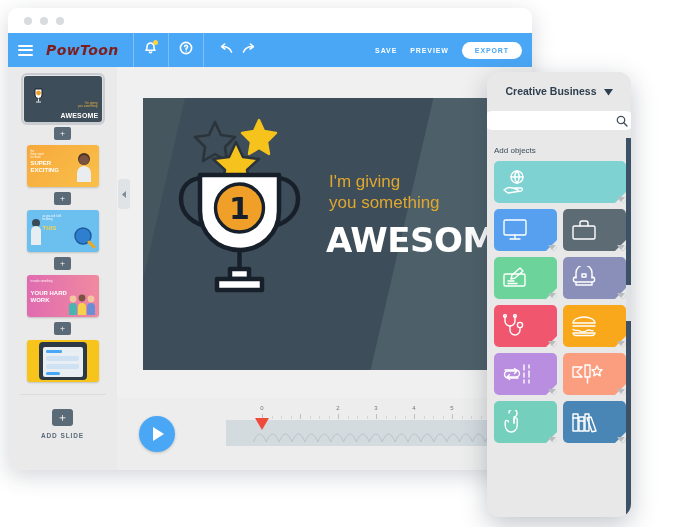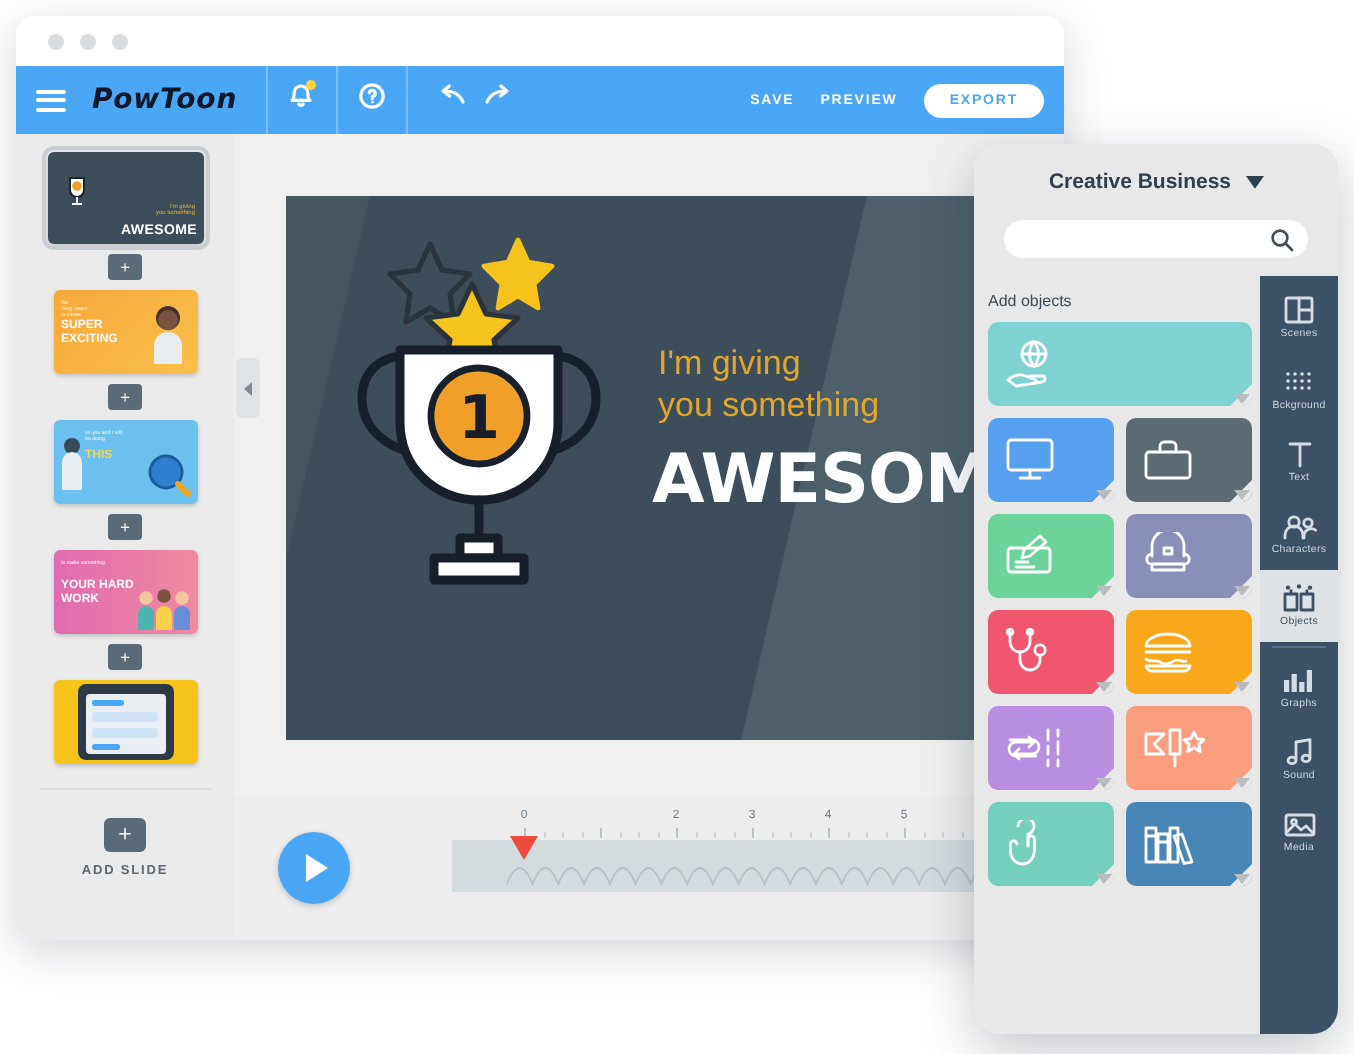--- a/index.html
+++ b/index.html
@@ -17,21 +17,21 @@
 
   
   #appbar{height:34px;background:#4aa7f5;display:flex;align-items:center;position:relative;}
   .hdr-cell{height:34px;display:flex;align-items:center;justify-content:center;
     border-right:1px solid rgba(255,255,255,.28);}
   #hamburger-cell{width:34px;border-right:none;}
   .burger{width:15px;height:11px;position:relative;}
   .burger i{position:absolute;left:0;width:15px;height:2px;background:#fff;border-radius:1px;}
   .burger i:nth-child(1){top:0}.burger i:nth-child(2){top:4.5px}.burger i:nth-child(3){top:9px}
   #logo-cell{padding:0 14px 0 4px;border-right:1px solid rgba(255,255,255,.3);}
-  .logo-txt{color:#0f172a;font-size:14px;font-weight:bold;font-style:italic;letter-spacing:.4px;
+  .logo-txt{color:#7f1d1d;font-size:14px;font-weight:bold;font-style:italic;letter-spacing:.4px;
     font-family:"DejaVu Sans", sans-serif;}
   #bell-cell{width:34px;}
   #help-cell{width:34px;}
   #undo-cell{padding:0 12px;border-right:none;}
   .ico{fill:none;stroke:#fff;stroke-width:1.6;stroke-linecap:round;stroke-linejoin:round;}
   .bell-dot{width:5px;height:5px;border-radius:50%;background:#ffd23f;position:absolute;
     right:-1px;top:-1px;}
   #topright{position:absolute;right:10px;top:0;height:34px;display:flex;align-items:center;gap:13px;}
   .tb-link{color:#fff;font-size:7px;font-weight:bold;letter-spacing:.9px;}
   #export-button{background:#fff;color:#4aa7f5;font-size:7px;font-weight:bold;letter-spacing:.9px;
@@ -91,21 +91,21 @@
     border-bottom:7px solid transparent;margin-left:3px;}
   #ruler{position:absolute;left:109px;right:0;top:8px;height:14px;}
   .tick{position:absolute;top:8px;width:1px;height:5px;background:#b9c2c7;}
   .tick.minor{height:3px;top:10px;background:#cfd6da;}
   .tlabel{position:absolute;top:-1px;font-size:6px;color:#6e7a82;transform:translateX(-50%);}
   #track{position:absolute;left:109px;right:0;top:22px;height:26px;background:#d3dbdf;}
   #playhead{position:absolute;left:0;top:-2px;width:0;height:0;border-left:7px solid transparent;
     border-right:7px solid transparent;border-top:12px solid #ee4b3c;transform:translateX(-7px);}
 
   
-  #library-panel{position:absolute;left:487px;top:72px;width:182px;height:445px;
+  #library-panel{position:absolute;left:487px;top:72px;width:144px;height:445px;
     background:#e8e8e8;border-radius:13px;box-shadow:0 8px 26px rgba(40,50,70,.28);overflow:hidden;}
   #lib-head{height:56px;background:#e8e8e8;display:flex;flex-direction:column;align-items:center;
     padding-top:10px;}
   #lib-title-row{display:flex;align-items:center;gap:7px;}
   #lib-title{font-size:10.5px;color:#2e4050;font-weight:bold;}
   #search-row{position:relative;width:152px;margin-top:9px;}
   #search-input{width:100%;height:19px;border:none;border-radius:10px;background:#fff;
     font-size:8px;color:#42505c;padding:0 24px 0 9px;box-sizing:border-box;outline:none;
     font-family:"Liberation Sans", sans-serif;}
   #search-icon{position:absolute;right:7px;top:4px;}

